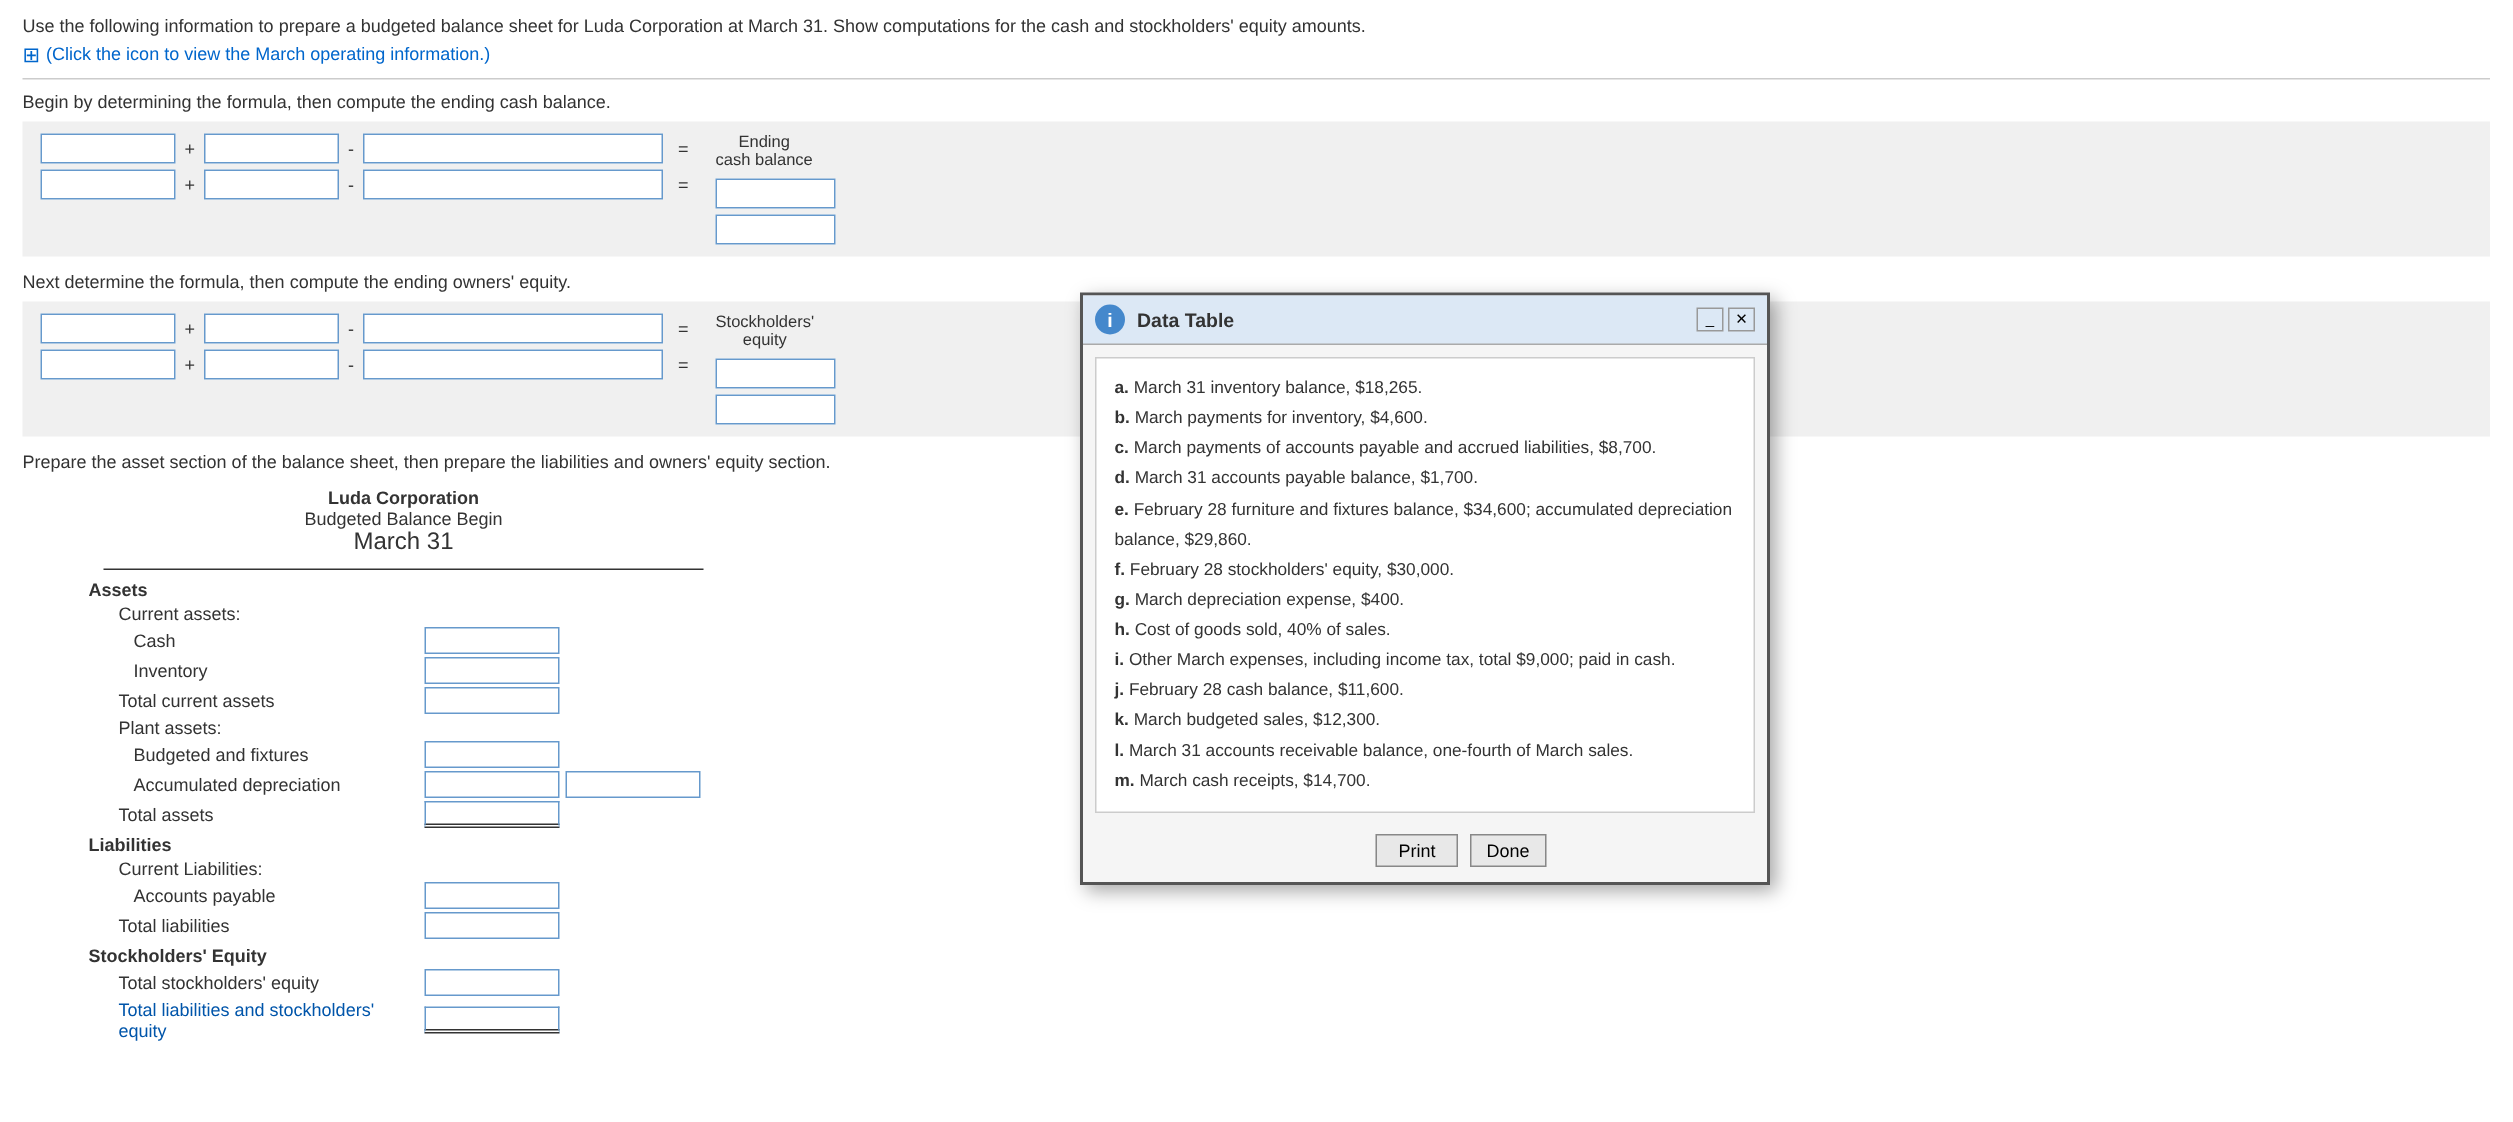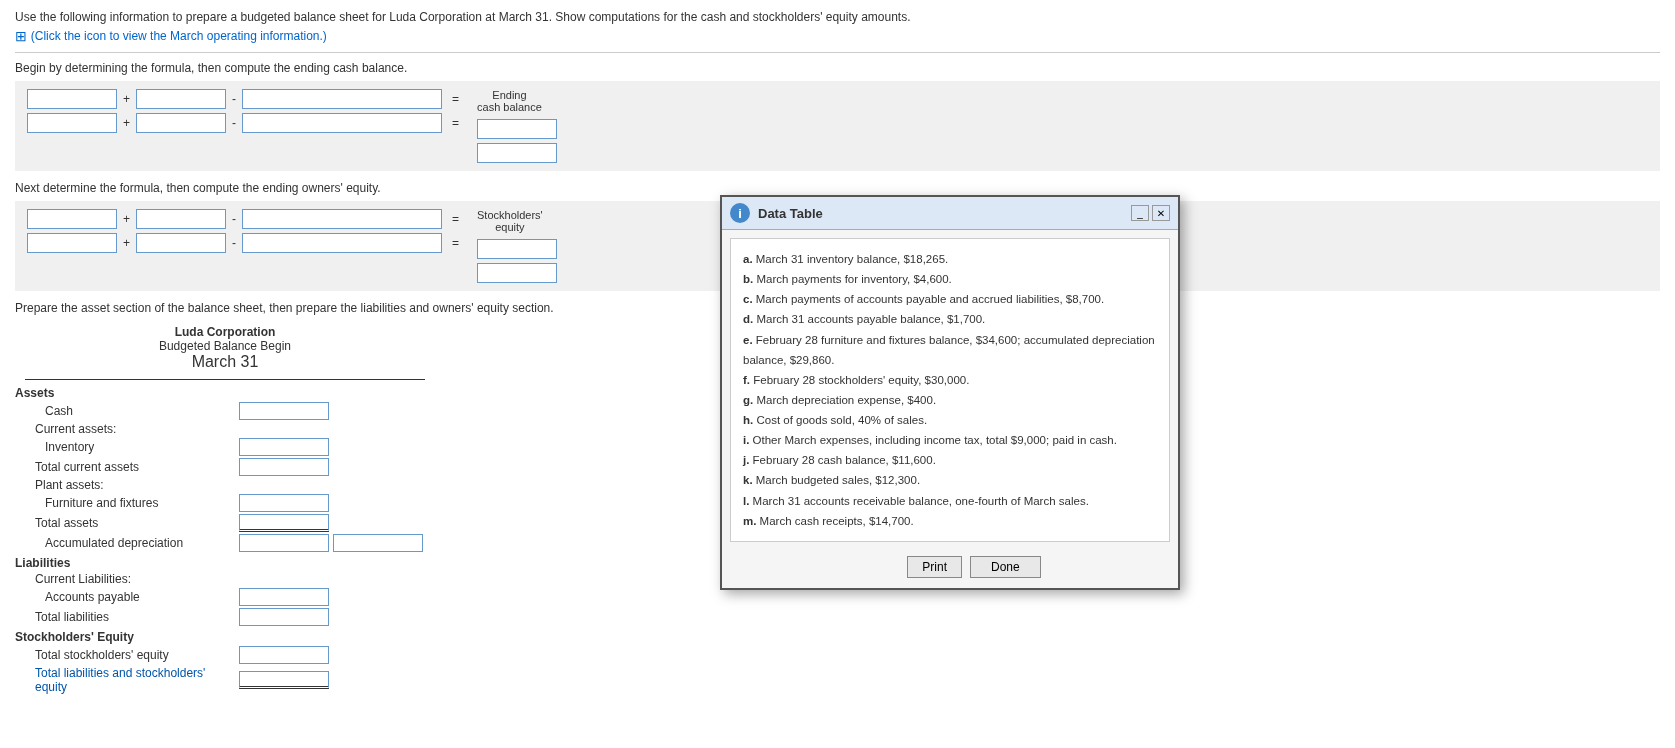--- a/index.html
+++ b/index.html
@@ -10,21 +10,21 @@
     .click-info .grid-icon { color: #0066cc; font-size: 14px; }
     
     hr.divider { border: none; border-top: 1px solid #ccc; margin: 6px 0; }
     
     .section-label { font-size: 12px; color: #333; margin: 8px 0 6px 0; }
     .formula-row { display: flex; align-items: center; gap: 4px; }
     .formula-row input { width: 90px; height: 20px; border: 1px solid #6699cc; background: #fff; font-size: 11px; padding: 1px 3px; }
     .formula-row .op { font-size: 12px; color: #333; padding: 0 2px; }
     .formula-row .eq { font-size: 12px; color: #333; padding: 0 4px; }
     
-    .balance-sheet-area { margin-top: 10px; }
+    .balance-sheet-area { margin-top: 10px; margin-left: 44px; }
     .bs-title { text-align: center; font-size: 12px; font-weight: bold; }
     .bs-subtitle { text-align: center; font-size: 12px; }
     .bs-date { text-align: center; font-size: 16px; margin-bottom: 4px; }
     .bs-title-block { width: 400px; margin: 0 auto; border-bottom: 1px solid #333; padding-bottom: 4px; margin-bottom: 6px; }
     .bs-item { display: flex; align-items: center; margin: 2px 0; }
     .bs-item-label { font-size: 12px; min-width: 200px; }
     .bs-item-label.indent1 { padding-left: 20px; }
     .bs-item-label.indent2 { padding-left: 30px; }
     .bs-item-label.bold { font-weight: bold; }
     .bs-item-label.blue { color: #0055aa; }
@@ -123,57 +123,57 @@
       <div class="bs-title">Luda Corporation</div>
       <div class="bs-subtitle">Budgeted Balance Begin</div>
       <div class="bs-date">March 31</div>
     </div>
 
     <div class="bs-item">
       <span class="bs-item-label bold">Assets</span>
     </div>
 
     <div class="bs-item">
+      <span class="bs-item-label indent1">Current assets:</span>
+    </div>
+
+    <div class="bs-item">
       <span class="bs-item-label indent2" style="width:220px;">Cash</span>
       <input type="text" class="bs-input" style="">
     </div>
 
-    <div class="bs-item">
-      <span class="bs-item-label indent1">Current assets:</span>
-    </div>
-
 
     <div class="bs-item">
       <span class="bs-item-label indent2" style="width:220px;">Inventory</span>
       <input type="text" class="bs-input" style="">
     </div>
 
     <div class="bs-item">
       <span class="bs-item-label indent1" style="width:220px;">Total current assets</span>
       <input type="text" class="bs-input" style="">
     </div>
 
     <div class="bs-item">
       <span class="bs-item-label indent1">Plant assets:</span>
     </div>
 
     <div class="bs-item">
-      <span class="bs-item-label indent2" style="width:220px;">Furniture and fixtures</span>
-      <input type="text" class="bs-input" style="">
+      <span class="bs-item-label indent2" style="width:220px;">Budgeted and fixtures</span>
+      <input type="text" class="bs-input" style="">
+    </div>
+
+    <div class="bs-item">
+      <span class="bs-item-label indent2" style="width:220px;">Accumulated depreciation</span>
+      <input type="text" class="bs-input" style="">
+      <input type="text" class="bs-input" style="margin-left: 4px;">
     </div>
 
     <div class="bs-item">
       <span class="bs-item-label indent1" style="width:220px;">Total assets</span>
       <input type="text" class="bs-input" style="border-bottom: 3px double rgb(51, 51, 51);">
-    </div>
-
-    <div class="bs-item">
-      <span class="bs-item-label indent2" style="width:220px;">Accumulated depreciation</span>
-      <input type="text" class="bs-input" style="">
-      <input type="text" class="bs-input" style="margin-left: 4px;">
     </div>
 
     <div class="bs-item" style="margin-top:4px;">
       <span class="bs-item-label bold">Liabilities</span>
     </div>
 
     <div class="bs-item">
       <span class="bs-item-label indent1">Current Liabilities:</span>
     </div>
 
@@ -233,15 +233,15 @@
           <div style="font-size: 11.5px; line-height: 1.75; color: rgb(51, 51, 51);"><span style="font-weight:bold;">j.</span> February 28 cash balance, $11,600.</div>
           <div style="font-size: 11.5px; line-height: 1.75; color: rgb(51, 51, 51);"><span style="font-weight:bold;">k.</span> March budgeted sales, $12,300.</div>
           <div style="font-size: 11.5px; line-height: 1.75; color: rgb(51, 51, 51);"><span style="font-weight:bold;">l.</span> March 31 accounts receivable balance, one-fourth of March sales.</div>
           <div style="font-size: 11.5px; line-height: 1.75; color: rgb(51, 51, 51);"><span style="font-weight:bold;">m.</span> March cash receipts, $14,700.</div>
         </div>
     </div>
   </div>
 
   <div style="display:flex;justify-content:center;gap:8px;padding:6px 8px 10px 8px;margin-left:48px;">
     <button style="padding:3px 14px;font-size:12px;border:1px solid #888;background:#e8e8e8;cursor:pointer;">Print</button>
-    <button style="padding:3px 20px;font-size:12px;border:1px solid #888;background:#e8e8e8;cursor:pointer;">Done</button>
+    <button style="padding:3px 10px;font-size:12px;border:1px solid #888;background:#e8e8e8;cursor:pointer;">Done</button>
   </div>
 </div>
 
 </body></html>

